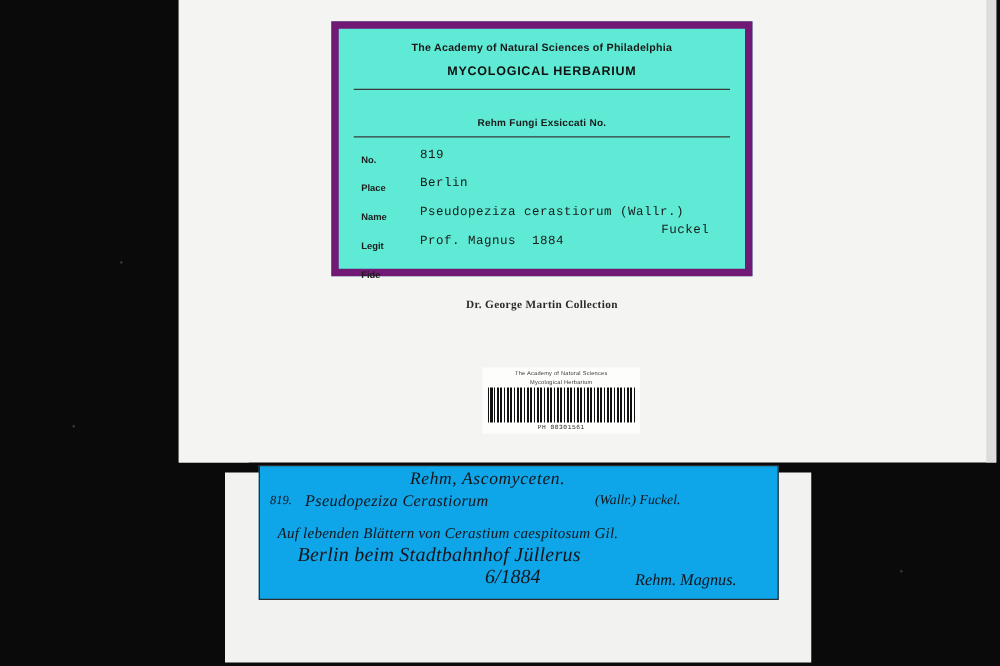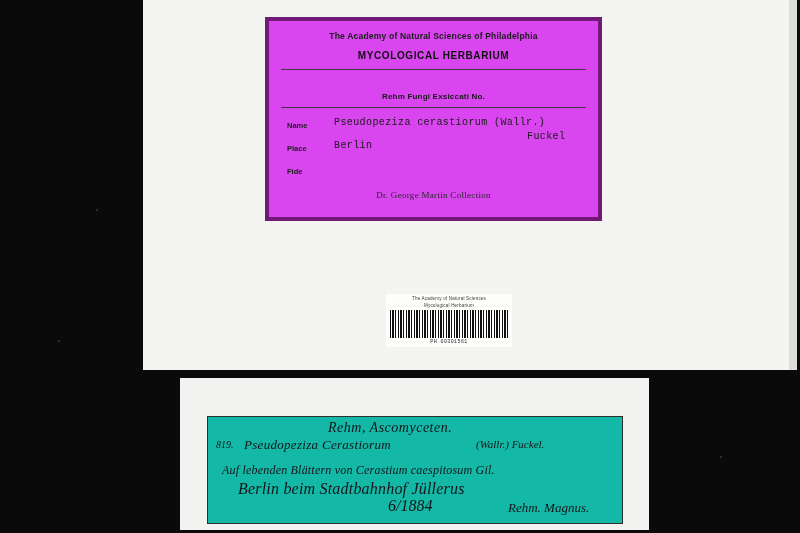--- a/index.html
+++ b/index.html
@@ -44,22 +44,22 @@
     height: 370px;
     background: #dcdcda;
   }
   
   .main-label {
     position: absolute;
     left: 265px;
     top: 17px;
     width: 337px;
     height: 204px;
-    background: #d946ef;
-    border: 4px solid #701a75;
+    background: #5eead4;
+    border: 6px solid #701a75;
     box-sizing: border-box;
     padding: 8px 10px 0 10px;
   }
   .ml-inst {
     text-align: center;
     font-size: 8.5px;
     font-weight: bold;
     color: #1a1a1a;
     letter-spacing: 0.2px;
     margin-top: 2px;
@@ -123,20 +123,21 @@
     color: #1a1a1a;
     letter-spacing: 0.4px;
   }
   .ml-collection {
     text-align: center;
     font-size: 9px;
     color: #2a2a2a;
     margin-top: 6px;
     font-family: "Liberation Serif", serif;
     letter-spacing: 0.3px;
+    font-weight: bold;
   }
   
   .barcode-box {
     position: absolute;
     left: 386px;
     top: 294px;
     width: 126px;
     height: 53px;
     background: #fdfdfb;
     text-align: center;
@@ -174,25 +175,25 @@
     position: absolute;
     left: 180px;
     top: 378px;
     width: 469px;
     height: 152px;
     background: #f2f2f0;
   }
   .packet-label {
     position: absolute;
     left: 207px;
-    top: 416px;
+    top: 372px;
     width: 416px;
     height: 108px;
     border: 1.5px solid #2e2e2e;
-    background: #14b8a6;
+    background: #0ea5e9;
     box-sizing: border-box;
   }
   .hw {
     position: absolute;
     font-family: "Liberation Serif", serif;
     font-style: italic;
     color: #15151a;
     white-space: nowrap;
   }
   .hw-title {
@@ -261,27 +262,35 @@
 
   <div class="main-label">
     <div class="ml-inst">The Academy of Natural Sciences of Philadelphia</div>
     <div class="ml-herb">MYCOLOGICAL HERBARIUM</div>
     <div class="ml-rule"></div>
     <div class="ml-series">Rehm Fungi Exsiccati No.</div>
     <div class="ml-rule2"></div>
 
     <div class="ml-fields">
       <div class="ml-row">
+        <span class="ml-key">No.</span>
+        <span class="ml-val">819</span>
+      </div>
+      <div class="ml-row">
+        <span class="ml-key">Place</span>
+        <span class="ml-val">Berlin</span>
+      </div>
+      <div class="ml-row">
         <span class="ml-key">Name</span>
         <span class="ml-val">Pseudopeziza cerastiorum (Wallr.)</span>
         <span class="ml-val-cont">Fuckel</span>
       </div>
       <div class="ml-row">
-        <span class="ml-key">Place</span>
-        <span class="ml-val">Berlin</span>
+        <span class="ml-key">Legit</span>
+        <span class="ml-val">Prof. Magnus  1884</span>
       </div>
       <div class="ml-row">
         <span class="ml-key">Fide</span>
         <span class="ml-val"></span>
       </div>
     </div>
 
     <div class="ml-collection">Dr. George Martin Collection</div>
   </div>
 

